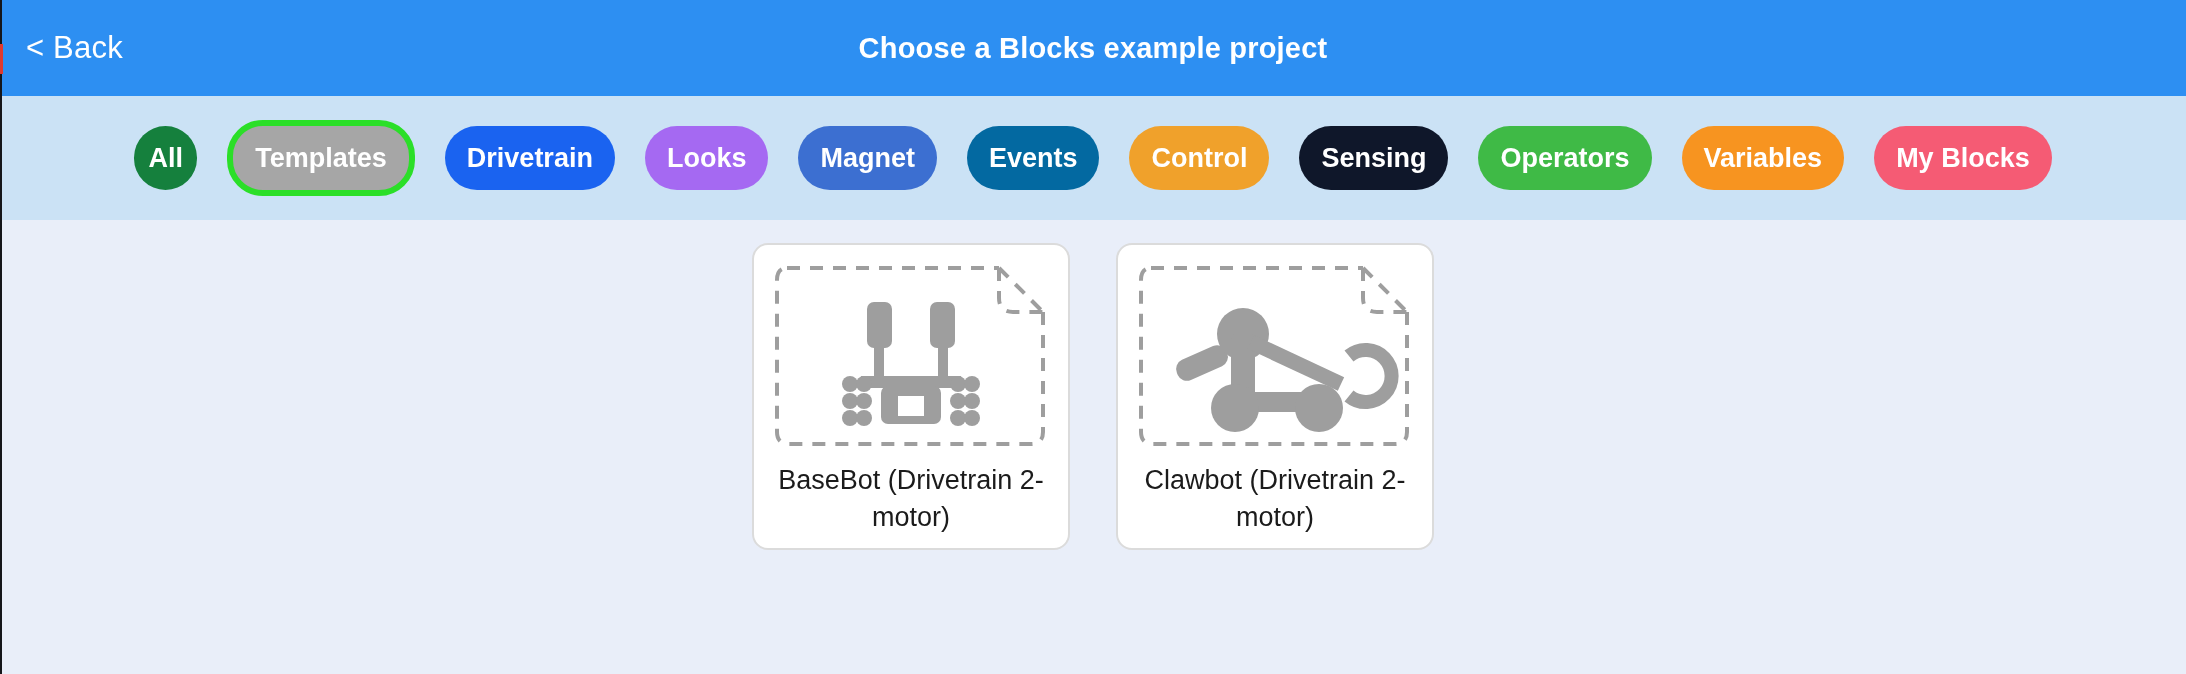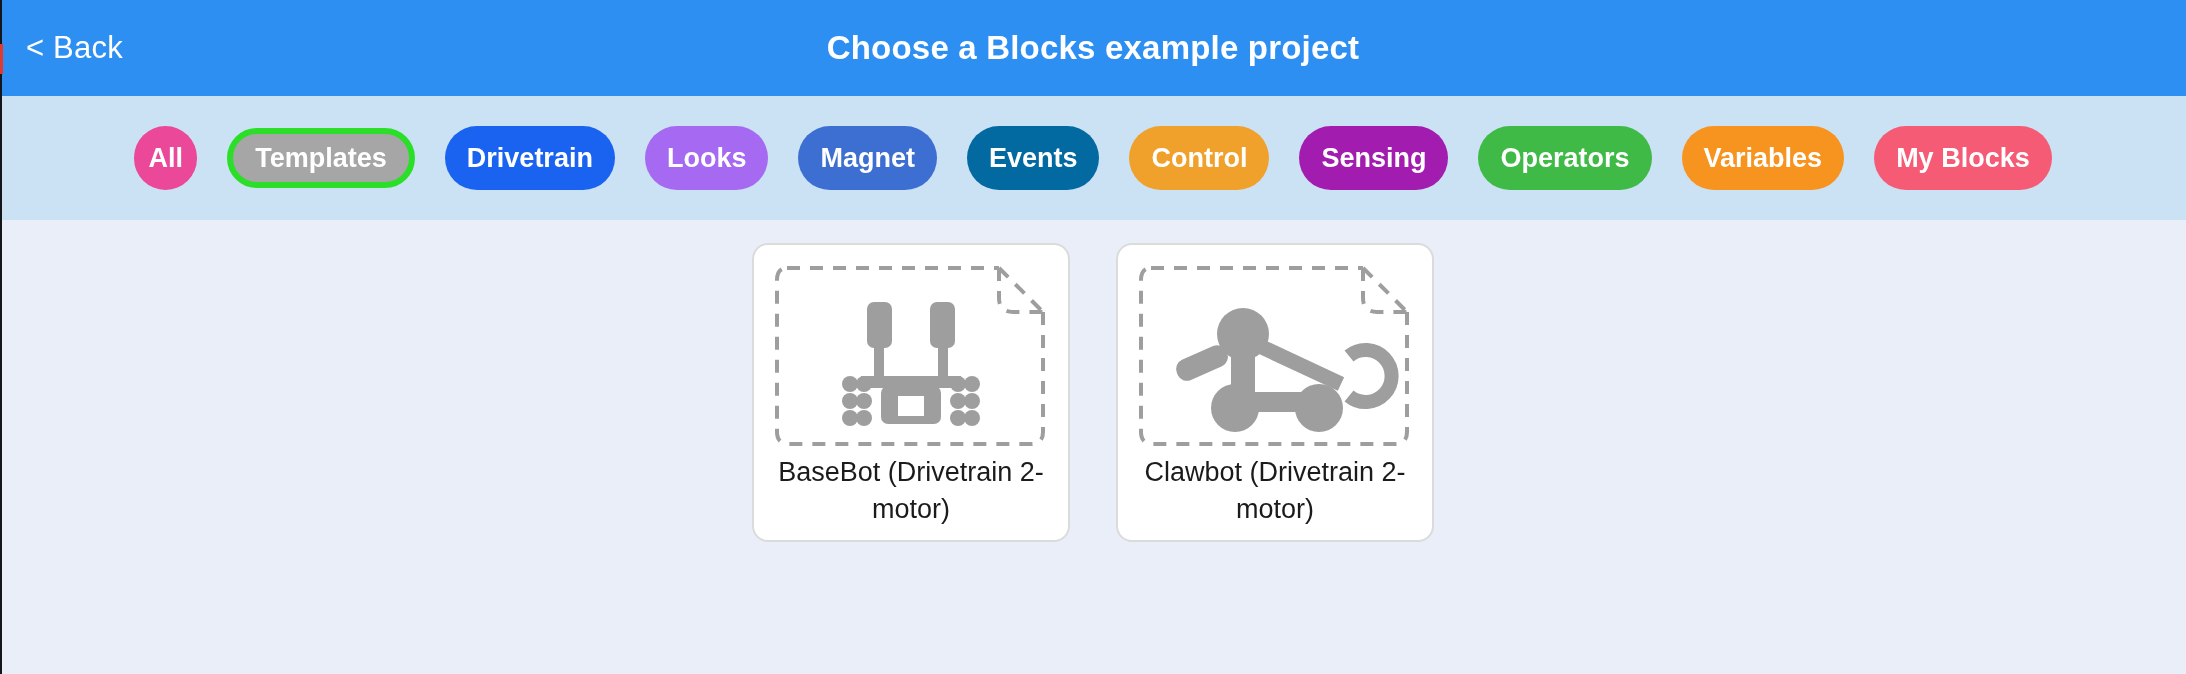--- a/index.html
+++ b/index.html
@@ -43,21 +43,21 @@
     font-size: 31px;
     font-weight: 500;
     cursor: pointer;
     background: none;
     border: none;
     font-family: inherit;
     letter-spacing: 0.2px;
   }
   .header-title {
     color: #ffffff;
-    font-size: 33px;
+    font-size: 29px;
     font-weight: 600;
     letter-spacing: 0.2px;
   }
 
   
   .filterbar {
     height: 124px;
     background: #CBE2F5;
     display: flex;
     align-items: center;
@@ -75,21 +75,21 @@
     font-family: inherit;
     cursor: pointer;
     display: flex;
     align-items: center;
     justify-content: center;
     white-space: nowrap;
   }
   .pill.pill-all { padding: 0 14px; min-width: 63px; }
   .pill.selected {
     border: 6px solid #2BDF28;
-    height: 60px;
+    height: 76px;
     border-radius: 36px;
   }
 
   
   .main {
     height: 450px;
     background: #E9EEF9;
     display: flex;
     justify-content: center;
     align-items: flex-start;
@@ -99,21 +99,21 @@
   .project-card {
     width: 318px;
     background: #ffffff;
     border: 2px solid #DBDBDB;
     border-radius: 16px;
     padding: 13px 13px 12px 13px;
     cursor: pointer;
   }
   .thumb { display: block; width: 288px; height: 196px; }
   .card-label {
-    margin-top: 0;
+    margin-top: 8px;
     text-align: center;
     color: #1b1b1b;
     font-size: 27px;
     line-height: 37px;
     font-weight: 400;
     min-height: 74px;
   }
 </style>
 </head>
 <body>
@@ -122,28 +122,28 @@
 
   <div class="edge-left"></div>
   <div class="edge-red"></div>
 
   <div class="header">
     <button class="back-btn">&lt; Back</button>
     <div class="header-title">Choose a Blocks example project</div>
   </div>
 
   <div class="filterbar">
-    <button class="pill pill-all" style="background: #ec4899;">All</button>
+    <button class="pill pill-all" style="background: #15803d;">All</button>
     <button class="pill selected" style="background: rgb(166, 166, 166); border-color: rgb(43, 223, 40);">Templates</button>
     <button class="pill" style="background: rgb(26, 99, 240);">Drivetrain</button>
     <button class="pill" style="background: rgb(165, 105, 242);">Looks</button>
     <button class="pill" style="background: rgb(60, 111, 209);">Magnet</button>
     <button class="pill" style="background: #0369a1;">Events</button>
     <button class="pill" style="background: rgb(240, 161, 43);">Control</button>
-    <button class="pill" style="background: #a21caf;">Sensing</button>
+    <button class="pill" style="background: #0f172a;">Sensing</button>
     <button class="pill" style="background: rgb(63, 186, 70);">Operators</button>
     <button class="pill" style="background: rgb(247, 148, 32);">Variables</button>
     <button class="pill" style="background: rgb(245, 91, 116);">My Blocks</button>
   </div>
 
   <div class="main">
 
     <div class="project-card">
       <svg class="thumb" viewBox="0 0 288 196">
 

